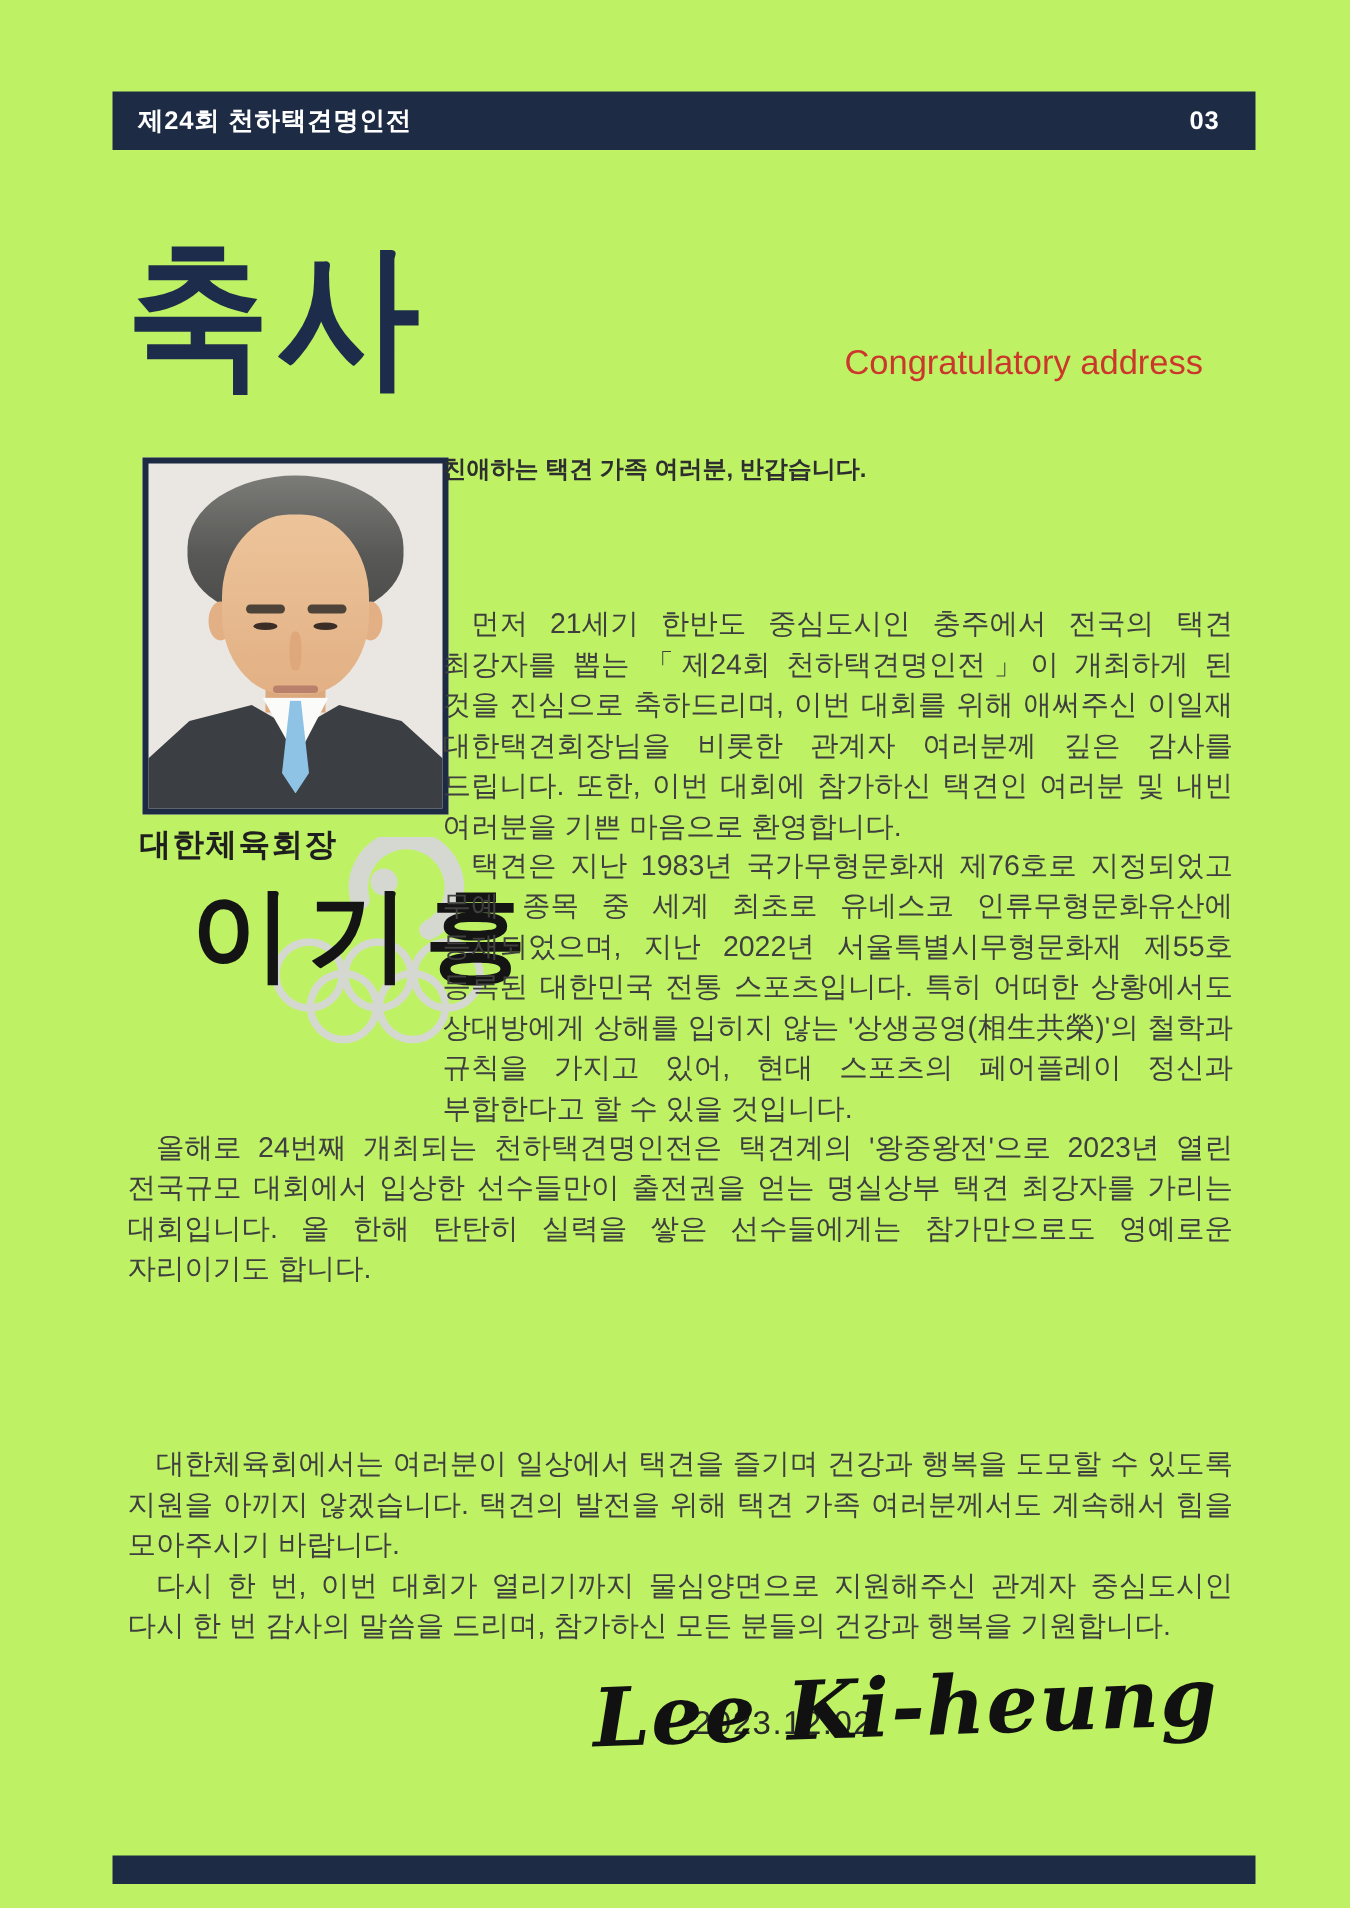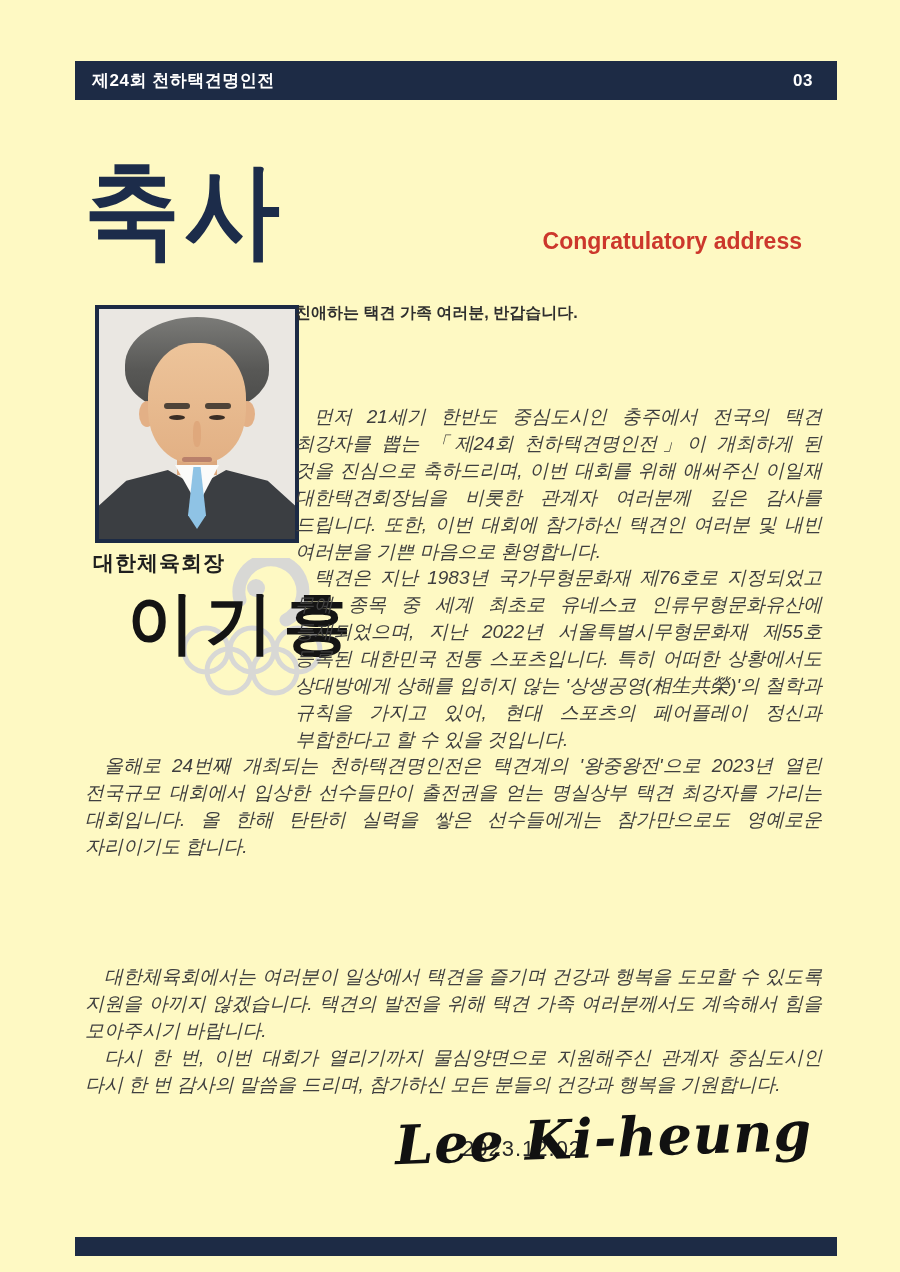--- a/index.html
+++ b/index.html
@@ -1,33 +1,33 @@
 <!DOCTYPE html>
 <html><head>
 <meta charset="utf-8">
 <style>
   html,body{margin:0;padding:0;background:#ffffff;}
   .page{
-    position:relative;width:900px;height:1272px;background:#fef9c3;
+    position:relative;width:900px;height:1272px;background:#bef264;
     font-family:"Liberation Sans","DejaVu Sans",sans-serif;overflow:hidden;
   }
   .header-bar{
     position:absolute;left:75px;top:61px;width:762px;height:39px;
     background:#1d2b45;color:#ffffff;display:flex;align-items:center;
     justify-content:space-between;box-sizing:border-box;padding:0 24px 0 17px;
     font-size:17px;font-weight:bold;letter-spacing:.5px;
   }
   .title-kr{
     position:absolute;left:84px;top:142px;
     font-size:96px;font-weight:900;color:#1c2c4a;letter-spacing:4px;
     transform:scaleY(1.08);transform-origin:top left;
   }
   .title-en{
     position:absolute;right:98px;top:228px;
-    font-size:23px;font-weight:700;color:#cc372c;
+    font-size:23px;font-weight:400;color:#cc372c;
   }
   .photo{
     position:absolute;left:95px;top:305px;width:196px;height:230px;
     border:4px solid #1c2a44;background:#eae7e2;overflow:hidden;
   }
   .hair{position:absolute;left:26px;top:8px;width:144px;height:96px;
     background:linear-gradient(#7b7b78 0%,#585856 55%,#4a4a48 100%);
     border-radius:52% 52% 46% 46%;}
   .face{position:absolute;left:49px;top:34px;width:98px;height:120px;
     background:linear-gradient(#edc49a,#e2b084);border-radius:46% 46% 44% 44%;}
@@ -54,21 +54,21 @@
     position:absolute;left:100px;top:578px;font-size:68px;font-weight:bold;color:#141414;
     letter-spacing:10px;font-family:"DejaVu Serif","Liberation Serif",serif;margin-left:27px;
   }
   .watermark{position:absolute;left:168px;top:558px;opacity:.95;}
   .greeting{
     position:absolute;left:295px;top:303px;width:527px;
     font-size:16px;font-weight:bold;color:#2e2e2e;
   }
   .para{
     position:absolute;margin:0;color:#3f3f3f;font-size:19px;line-height:27px;
-    text-align:justify;text-indent:1em;font-weight:500;word-break:keep-all;font-style:italic;
+    text-align:justify;text-indent:1em;font-weight:500;word-break:keep-all;
   }
   .col{left:295px;width:527px;}
   .wide{left:85px;width:737px;}
   .p1{top:403px}.p2{top:564px}
   .p3{top:752px}.p4{top:858px}.p5{top:963px}.p6{top:1044px}
   .date{
     position:absolute;left:462px;top:1136px;font-size:22px;color:#2a2a2a;letter-spacing:1px;
   }
   .sig-en{
     position:absolute;right:88px;top:1106px;

